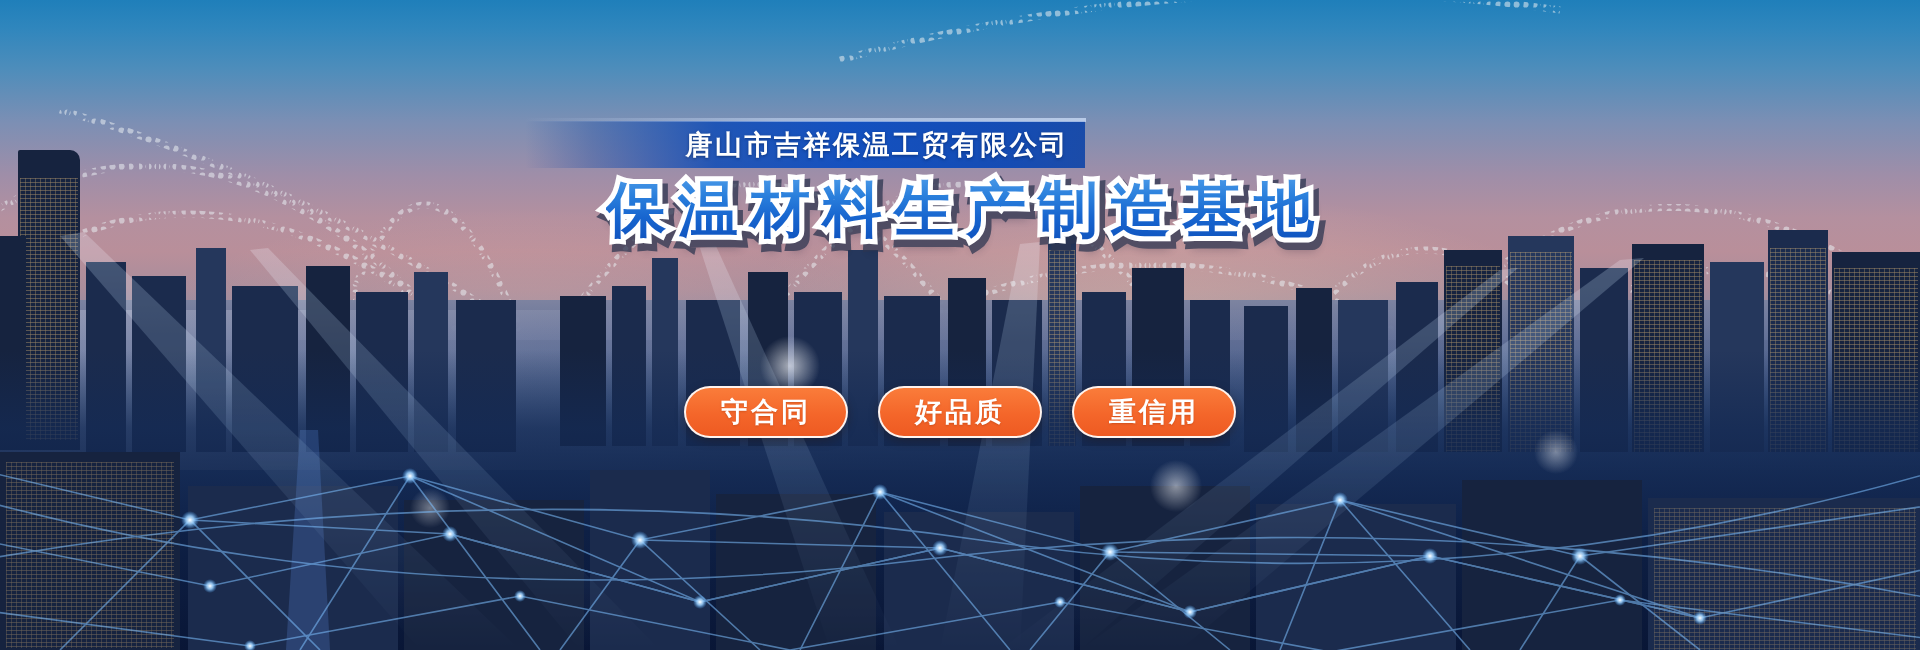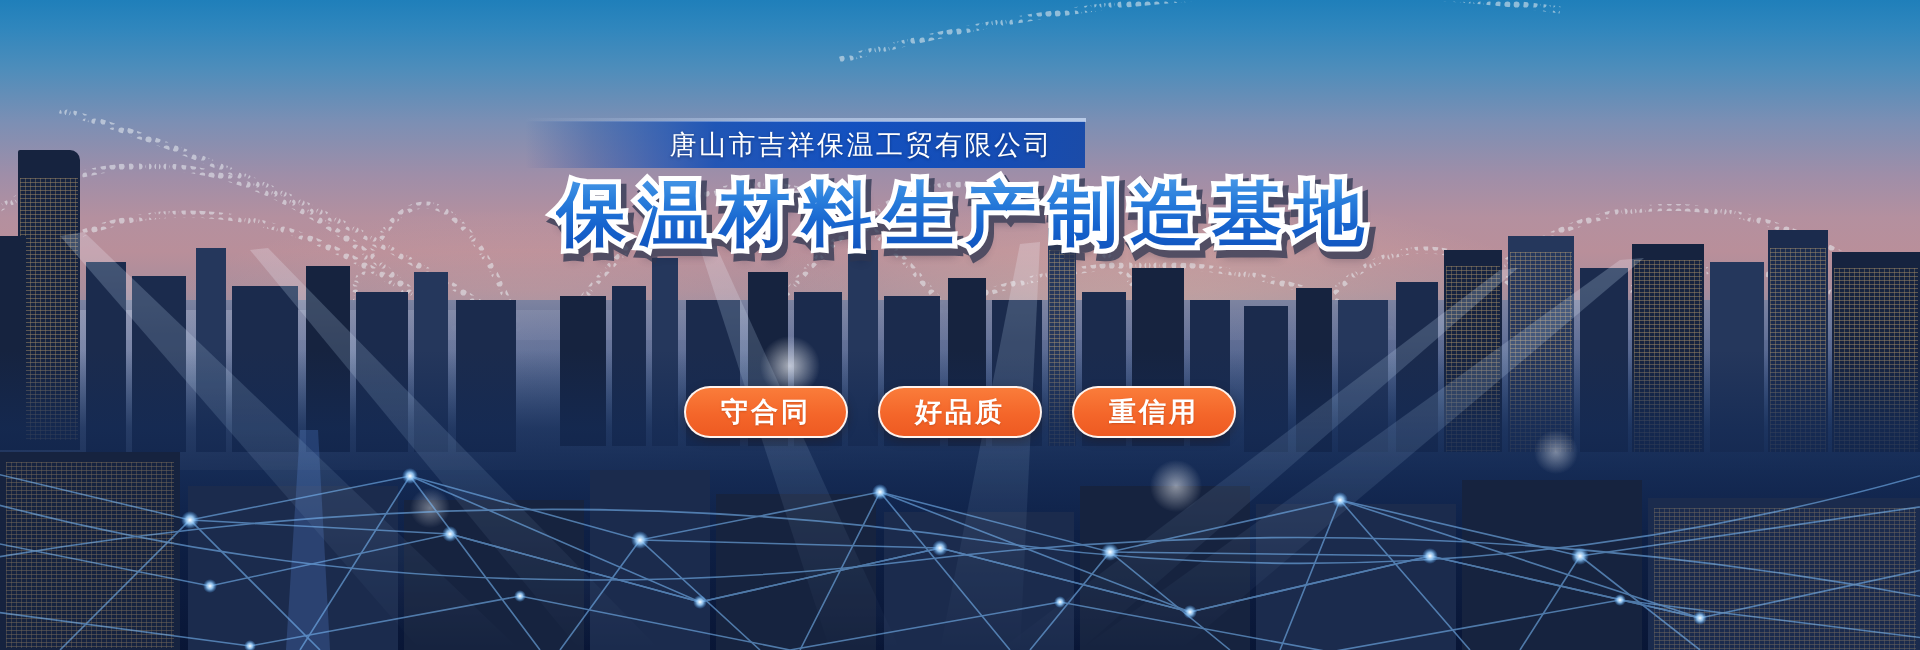--- a/index.html
+++ b/index.html
@@ -107,39 +107,39 @@
   .name-band::after{
     content:"";
     position:absolute; left:-1px; right:-1px; top:-3px; height:4px;
     background:linear-gradient(to right, rgba(190,210,240,0) 0%, rgba(200,218,245,.55) 45%, rgba(205,222,248,.75) 100%);
   }
   .name-text {
     position:absolute;
     left:525px; top:121px;
     width:560px; height:47px;
     display:flex; align-items:center; justify-content:flex-end;
-    padding-right:32px;
+    padding-right:16px;
     color:#ffffff;
     font-size:27px;
-    font-weight:400;
+    font-weight:700;
     letter-spacing:2.5px;
     text-shadow:0 1px 3px rgba(0,30,80,.55);
     white-space:nowrap;
   }
 
   
   .title-wrap {
     position:absolute;
     left:0; top:178px;
     width:1920px;
     display:flex; justify-content:center;
   }
   .title {
     position:relative;
-    font-size:70px;
+    font-size:60px;
     font-weight:900;
     letter-spacing:12px;
     white-space:nowrap;
     line-height:1.05;
     padding-left:12px;
   }
   
   .title .layer {
     position:absolute; left:12px; top:0;
     white-space:nowrap;

